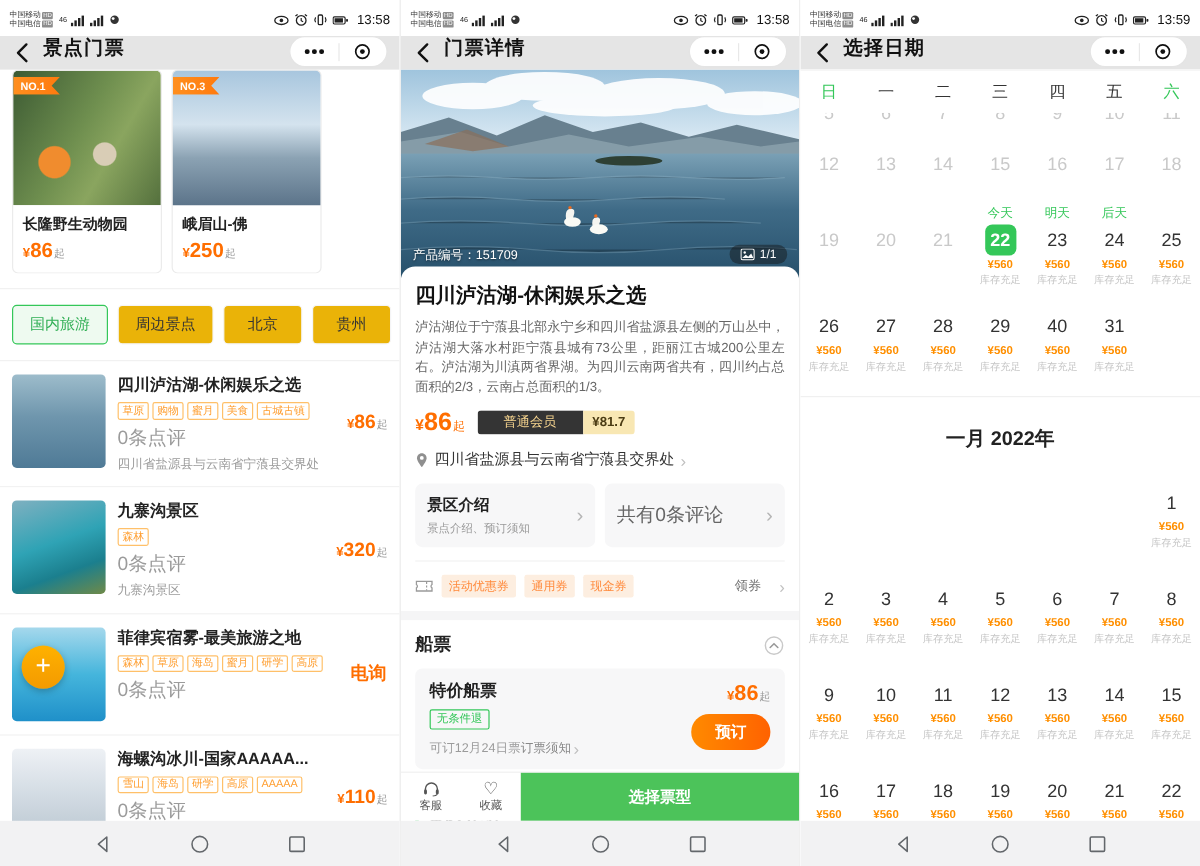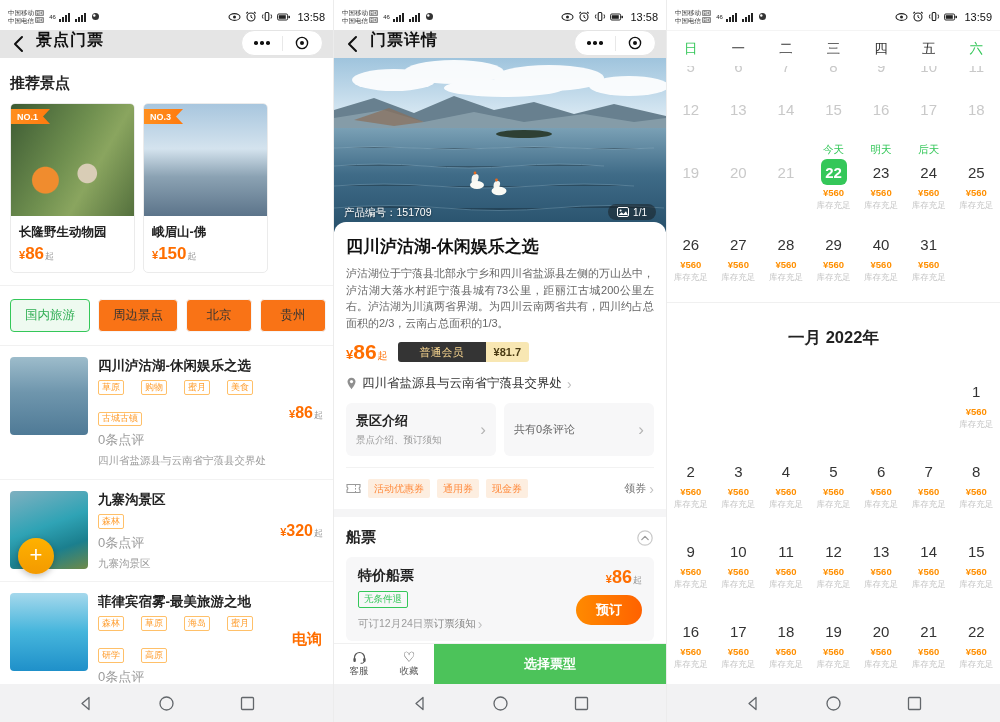--- a/index.html
+++ b/index.html
@@ -38,33 +38,33 @@
   .ribbon{position:absolute;top:5px;left:0;background:linear-gradient(90deg,#ff8f1f,#ff7a0e);color:#fff;font-size:9px;font-weight:700;padding:2.5px 12px 2.5px 6px;clip-path:polygon(0 0,100% 0,calc(100% - 7px) 50%,100% 100%,0 100%)}
   .rcard-name{font-size:12.5px;font-weight:700;color:#222;padding:8px 8px 3px;white-space:nowrap;overflow:hidden}
   .rcard-price{padding:0 8px 8px}
   .cur{color:#ff6e00;font-size:11px;font-weight:700}
   .num{color:#ff6e00;font-size:17px;font-weight:700}
   .suf{color:#999;font-size:9px;margin-left:1px}
   .img-zoo{background:radial-gradient(circle at 28% 68%,#f08c2e 0 11%,transparent 12%),radial-gradient(circle at 62% 62%,#d9cdb6 0 9%,transparent 10%),linear-gradient(120deg,#3c5a33 0%,#6f8f4f 45%,#8aa55f 65%,#54703d 100%)}
   .img-panda{background:radial-gradient(circle at 55% 58%,#f3f3ec 0 13%,transparent 14%),radial-gradient(circle at 58% 44%,#2a2a2a 0 6%,transparent 7%),linear-gradient(120deg,#6d7a5e 0%,#9aa98a 55%,#7b8a68 100%)}
   .img-emei{background:linear-gradient(180deg,#a8c6de 0%,#d4e3ee 40%,#8ba2b3 65%,#5c748a 100%)}
   .tabs-row{display:flex;gap:8px;padding:13px 0 13px 10px;margin-top:12px;border-top:1px solid #f1f1f1;border-bottom:1px solid #f1f1f1;overflow:hidden}
-  .tab{flex:0 0 auto;min-width:66px;text-align:center;font-size:12.5px;color:#333;background:#f97316;border:1px solid #f5f5f6;border-radius:4px;padding:7px 14px;white-space:nowrap;cursor:pointer}
+  .tab{flex:0 0 auto;min-width:66px;text-align:center;font-size:12.5px;color:#333;background:#eab308;border:1px solid #f5f5f6;border-radius:4px;padding:7px 14px;white-space:nowrap;cursor:pointer}
   .tab.active{background:#eefaf0;border-color:#34c759;color:#2fae53}
   .item{display:flex;padding:11px 10px;border-bottom:1px solid #f2f2f2}
   .thumb{width:78px;height:78px;border-radius:4px;flex:0 0 78px}
   .thumb-lugu{background:linear-gradient(180deg,#9dbccb 0%,#6f96ad 45%,#4f7a96 100%)}
   .thumb-jiuzhai{background:linear-gradient(160deg,#7fb0c0 0%,#2fa3b5 45%,#1b7f8e 72%,#6f8a48 100%)}
   .thumb-cebu{background:linear-gradient(180deg,#a5d8ec 0%,#45b5dc 50%,#1f90c9 100%)}
   .thumb-hailuogou{background:linear-gradient(180deg,#eef1f5 0%,#d2dbe3 50%,#b9c5cf 100%)}
   .item-mid{flex:1;min-width:0;padding-left:10px}
   .item-title{font-size:13.5px;font-weight:700;color:#222;white-space:nowrap;overflow:hidden;text-overflow:ellipsis}
-  .tagline{margin-top:5px;display:flex;flex-wrap:wrap;gap:17px}
+  .tagline{margin-top:5px;display:flex;flex-wrap:wrap;gap:3px}
   .tag{border:1px solid #ffc069;color:#ff9d2e;font-size:9px;line-height:1.3;padding:0.5px 3px;border-radius:2px;white-space:nowrap}
-  .reviews{font-size:13px;color:#9b9b9b;margin-top:5px}
+  .reviews{font-size:16px;color:#9b9b9b;margin-top:5px}
   .loc{font-size:10.5px;color:#9b9b9b;margin-top:4px;line-height:1.4}
   .item-price{flex:0 0 auto;align-self:center;padding-left:6px;text-align:right}
   .item-price .num{font-size:16px}
   .item-price.inquiry .num{font-size:15px}
   .fab{position:absolute;left:18px;top:538px;width:36px;height:36px;border-radius:50%;border:none;background:linear-gradient(180deg,#ffb100,#f39a00);color:#fff;z-index:6;box-shadow:0 2px 6px rgba(0,0,0,.25);display:flex;align-items:center;justify-content:center;cursor:pointer}
   .fab-plus{font-size:22px;font-weight:400;line-height:1;margin-top:-2px}
 
   
   .navbar{position:absolute;left:0;bottom:0;width:100%;height:38px;background:#f2f2f3;display:flex;align-items:center;justify-content:center;gap:64px;z-index:7}
 
@@ -82,26 +82,26 @@
   .d-price .suf{color:#ff6e00;font-size:10px}
   .member{display:flex;margin-left:10px;font-size:11px;border-radius:3px;overflow:hidden;line-height:1.5}
   .member-tag{background:#343434;color:#f7d58f;padding:2px 22px}
   .member-price{background:#f8e7b3;color:#4a3b13;font-weight:700;padding:2px 8px}
   .d-loc{display:flex;align-items:center;margin-top:11px;font-size:12.5px;color:#333;gap:5px;cursor:pointer}
   .chev{color:#c0c0c0;font-size:14px;line-height:1;font-weight:400}
   .info-cards{display:flex;gap:8px;margin-top:11px}
   .icard{flex:1;background:#f7f7f8;border-radius:6px;padding:9px 10px;display:flex;align-items:center;justify-content:space-between;cursor:pointer}
   .icard .t{font-size:13px;font-weight:700;color:#222}
   .icard .s{font-size:9.5px;color:#999;margin-top:4px}
-  .icard .t2{font-size:11px;color:#666}
+  .icard .t2{font-size:16px;color:#666}
   .chev-big{color:#b5b5b5;font-size:17px}
   .coupon-row{display:flex;align-items:center;margin-top:11px;padding-top:11px;border-top:1px solid #f2f2f2}
   .ctags{display:flex}
   .ctag{background:#fdeee0;color:#ff8a3c;font-size:10px;padding:2.5px 6px;border-radius:2px;margin-left:7px;white-space:nowrap}
-  .get-coupon{margin-left:auto;font-size:11px;color:#777;display:flex;align-items:flex-end;gap:3px;cursor:pointer}
+  .get-coupon{margin-left:auto;font-size:11px;color:#777;display:flex;align-items:flex-end;gap:15px;cursor:pointer}
   .band{height:8px;background:#f5f5f6}
   .boat-sec{background:#fff;padding:11px 12px}
   .boat-head{display:flex;justify-content:space-between;align-items:center}
   .boat-title{font-size:15px;font-weight:700;color:#222}
   .boat-card{margin-top:10px;background:#f7f7f8;border-radius:6px;padding:10px 12px;position:relative}
   .bc-name{font-size:14px;font-weight:700;color:#222}
   .refund{display:inline-block;border:1px solid #34c759;color:#34c759;font-size:9.5px;padding:1px 5px;border-radius:2px;margin-top:6px}
   .bc-bottom{display:flex;align-items:center;margin-top:9px;font-size:10.5px;color:#9b9b9b}
   .bc-notice{display:flex;align-items:center;gap:2px;color:#888;cursor:pointer}
   .bc-right{position:absolute;right:12px;top:10px;text-align:right}
@@ -216,39 +216,38 @@
         <div class="cap-div"></div>
         <div class="cap-half">
             <svg width="16" height="16">
               <circle cx="8" cy="8" r="5.6" fill="none" stroke="#111" stroke-width="1.4"></circle>
               <circle cx="8" cy="8" r="2" fill="#111"></circle>
             </svg>
           </div>
       </div>
     </header>
 
-    <div class="sec-title">推荐景点</div>
 
     <div class="cards-row">
 
         <div class="rcard">
           <div class="rcard-img img-zoo">
             <span class="ribbon">NO.1</span>
           </div>
           <div class="rcard-name">长隆野生动物园</div>
           <div class="rcard-price"><span class="cur">¥</span><span class="num">86</span><span class="suf">起</span></div>
         </div>
 
 
         <div class="rcard">
           <div class="rcard-img img-emei">
             <span class="ribbon">NO.3</span>
           </div>
           <div class="rcard-name">峨眉山-佛</div>
-          <div class="rcard-price"><span class="cur">¥</span><span class="num">150</span><span class="suf">起</span></div>
+          <div class="rcard-price"><span class="cur">¥</span><span class="num">250</span><span class="suf">起</span></div>
         </div>
       </div>
 
     <div class="tabs-row">
 
     <div class="tab active">国内旅游</div>
         <div class="tab">周边景点</div>
         <div class="tab">北京</div>
         <div class="tab">贵州</div>
       </div>
@@ -636,20 +635,42 @@
             <path d="M2 3.5 q-1.2 2 0 4 M10 3.5 q1.2 2 0 4" fill="none" stroke="#222" stroke-width="1"></path>
           </svg>
         <svg class="sb-ic" width="14" height="10">
             <rect x="0.6" y="2" width="10" height="6" rx="1.2" fill="none" stroke="#222" stroke-width="1"></rect>
             <rect x="1.8" y="3.2" width="7" height="3.6" fill="#222"></rect>
             <rect x="11.4" y="3.8" width="1.6" height="2.4" rx="0.6" fill="#222"></rect>
           </svg>
         <span class="sb-time">13:59</span>
       </div>
     </div>
+    <header class="appheader">
+      <span class="back">
+          <svg width="12" height="18">
+            <path d="M10 2 L3 9 L10 16" fill="none" stroke="#111" stroke-width="2" stroke-linecap="round" stroke-linejoin="round"></path>
+          </svg>
+        </span>
+      <h1 class="app-title">选择日期</h1>
+      <div class="capsule">
+        <div class="cap-half">
+            <i class="dot"></i>
+            <i class="dot"></i>
+            <i class="dot"></i>
+          </div>
+        <div class="cap-div"></div>
+        <div class="cap-half">
+            <svg width="16" height="16">
+              <circle cx="8" cy="8" r="5.6" fill="none" stroke="#111" stroke-width="1.4"></circle>
+              <circle cx="8" cy="8" r="2" fill="#111"></circle>
+            </svg>
+          </div>
+      </div>
+    </header>
 
     <div class="weekdays">
 
     <div class="wk wk-green">日</div>
         <div class="wk">一</div>
         <div class="wk">二</div>
         <div class="wk">三</div>
         <div class="wk">四</div>
         <div class="wk">五</div>
         <div class="wk wk-green">六</div>

